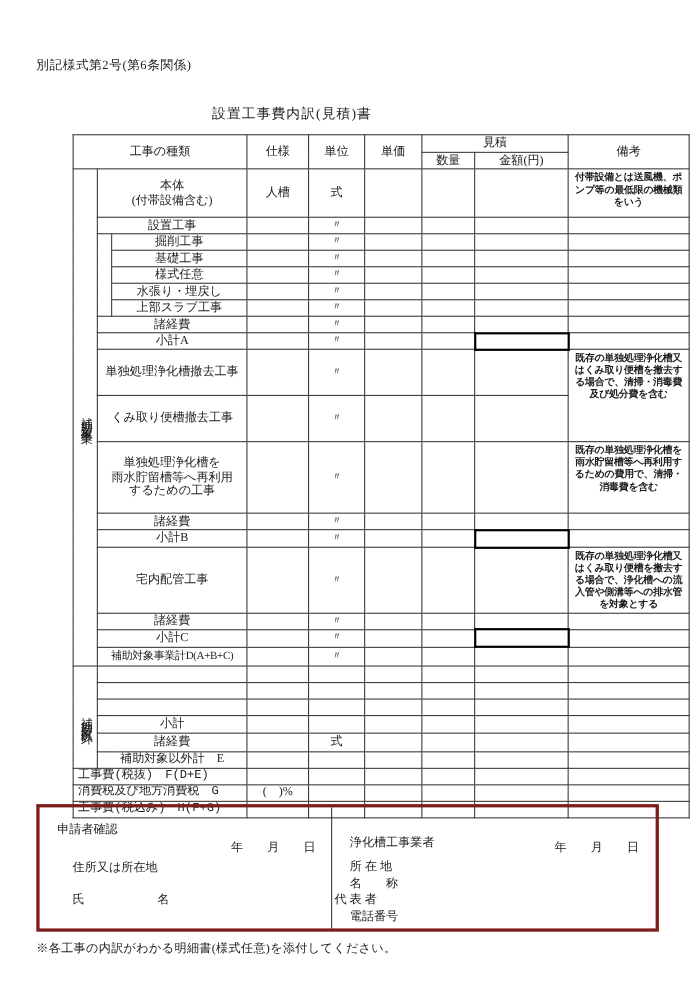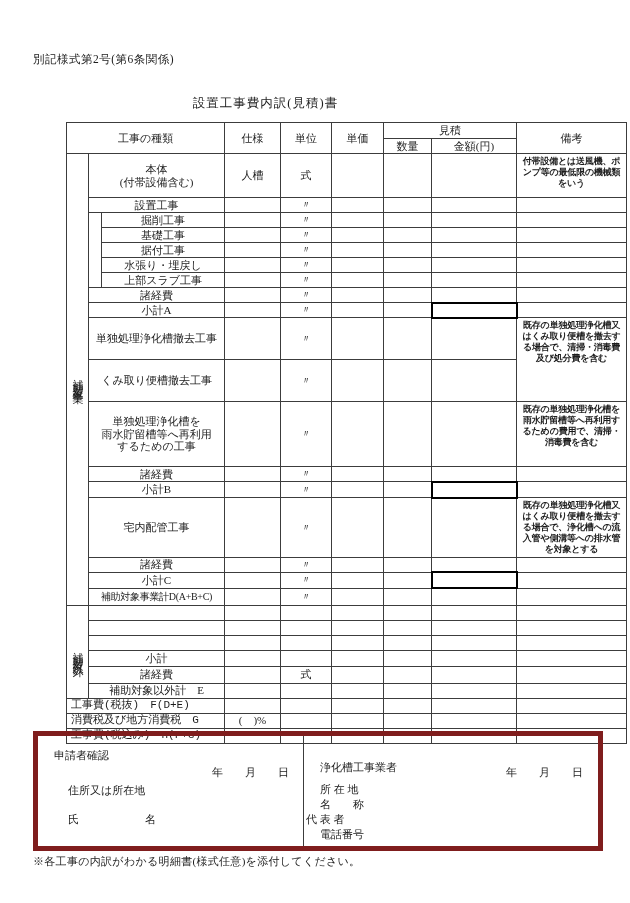--- a/index.html
+++ b/index.html
@@ -13,21 +13,21 @@
      text-align:center;vertical-align:middle;overflow:hidden;}
   td.name{white-space:pre-line;}
   td.sm{font-size:10px;letter-spacing:-0.3px;}
   td.leftname{text-align:left;padding-left:4px;white-space:nowrap;font-family:Liberation Mono, monospace;}
   td.seclabel{writing-mode:vertical-rl;text-orientation:upright;letter-spacing:3px;
               font-size:11px;padding:0;text-align:center;vertical-align:middle;}
   td.remark{font-size:9px;line-height:1.22;text-align:center;vertical-align:top;
             padding:2px 3px;white-space:pre-line;letter-spacing:-0.2px;font-weight:bold;}
   td.ditto{font-size:10px;}
   td.boldbox{border:2px solid #000;}
-  .sigbox{left:33px;top:731px;width:560px;height:110px;border:5px solid #7f1d1d;}
+  .sigbox{left:33px;top:731px;width:560px;height:110px;border:3px solid #7f1d1d;}
   .sigdivider{left:265px;top:0;width:1px;height:110px;background:#3c3c3c;}
   .sigline{position:absolute;font-size:11px;white-space:pre;}
   #footnote{left:33px;top:854px;font-size:11px;letter-spacing:.3px;}
 </style>
 </head>
 <body>
 
 <div class="abs" id="form-number">別記様式第2号(第6条関係)</div>
 <div class="abs" id="doc-title">設置工事費内訳(見積)書</div>
 
@@ -93,21 +93,21 @@
   <tr style="height:15px">
     <td class="name">基礎工事</td>
     <td></td>
     <td class="ditto">〃</td>
     <td></td>
     <td></td>
     <td></td>
     <td></td>
   </tr>
   <tr style="height:15px">
-    <td class="name">据付工事</td>
+    <td class="name">様式任意</td>
     <td></td>
     <td class="ditto">〃</td>
     <td></td>
     <td></td>
     <td></td>
     <td></td>
   </tr>
   <tr style="height:15px">
     <td class="name">水張り・埋戻し</td>
     <td></td>

